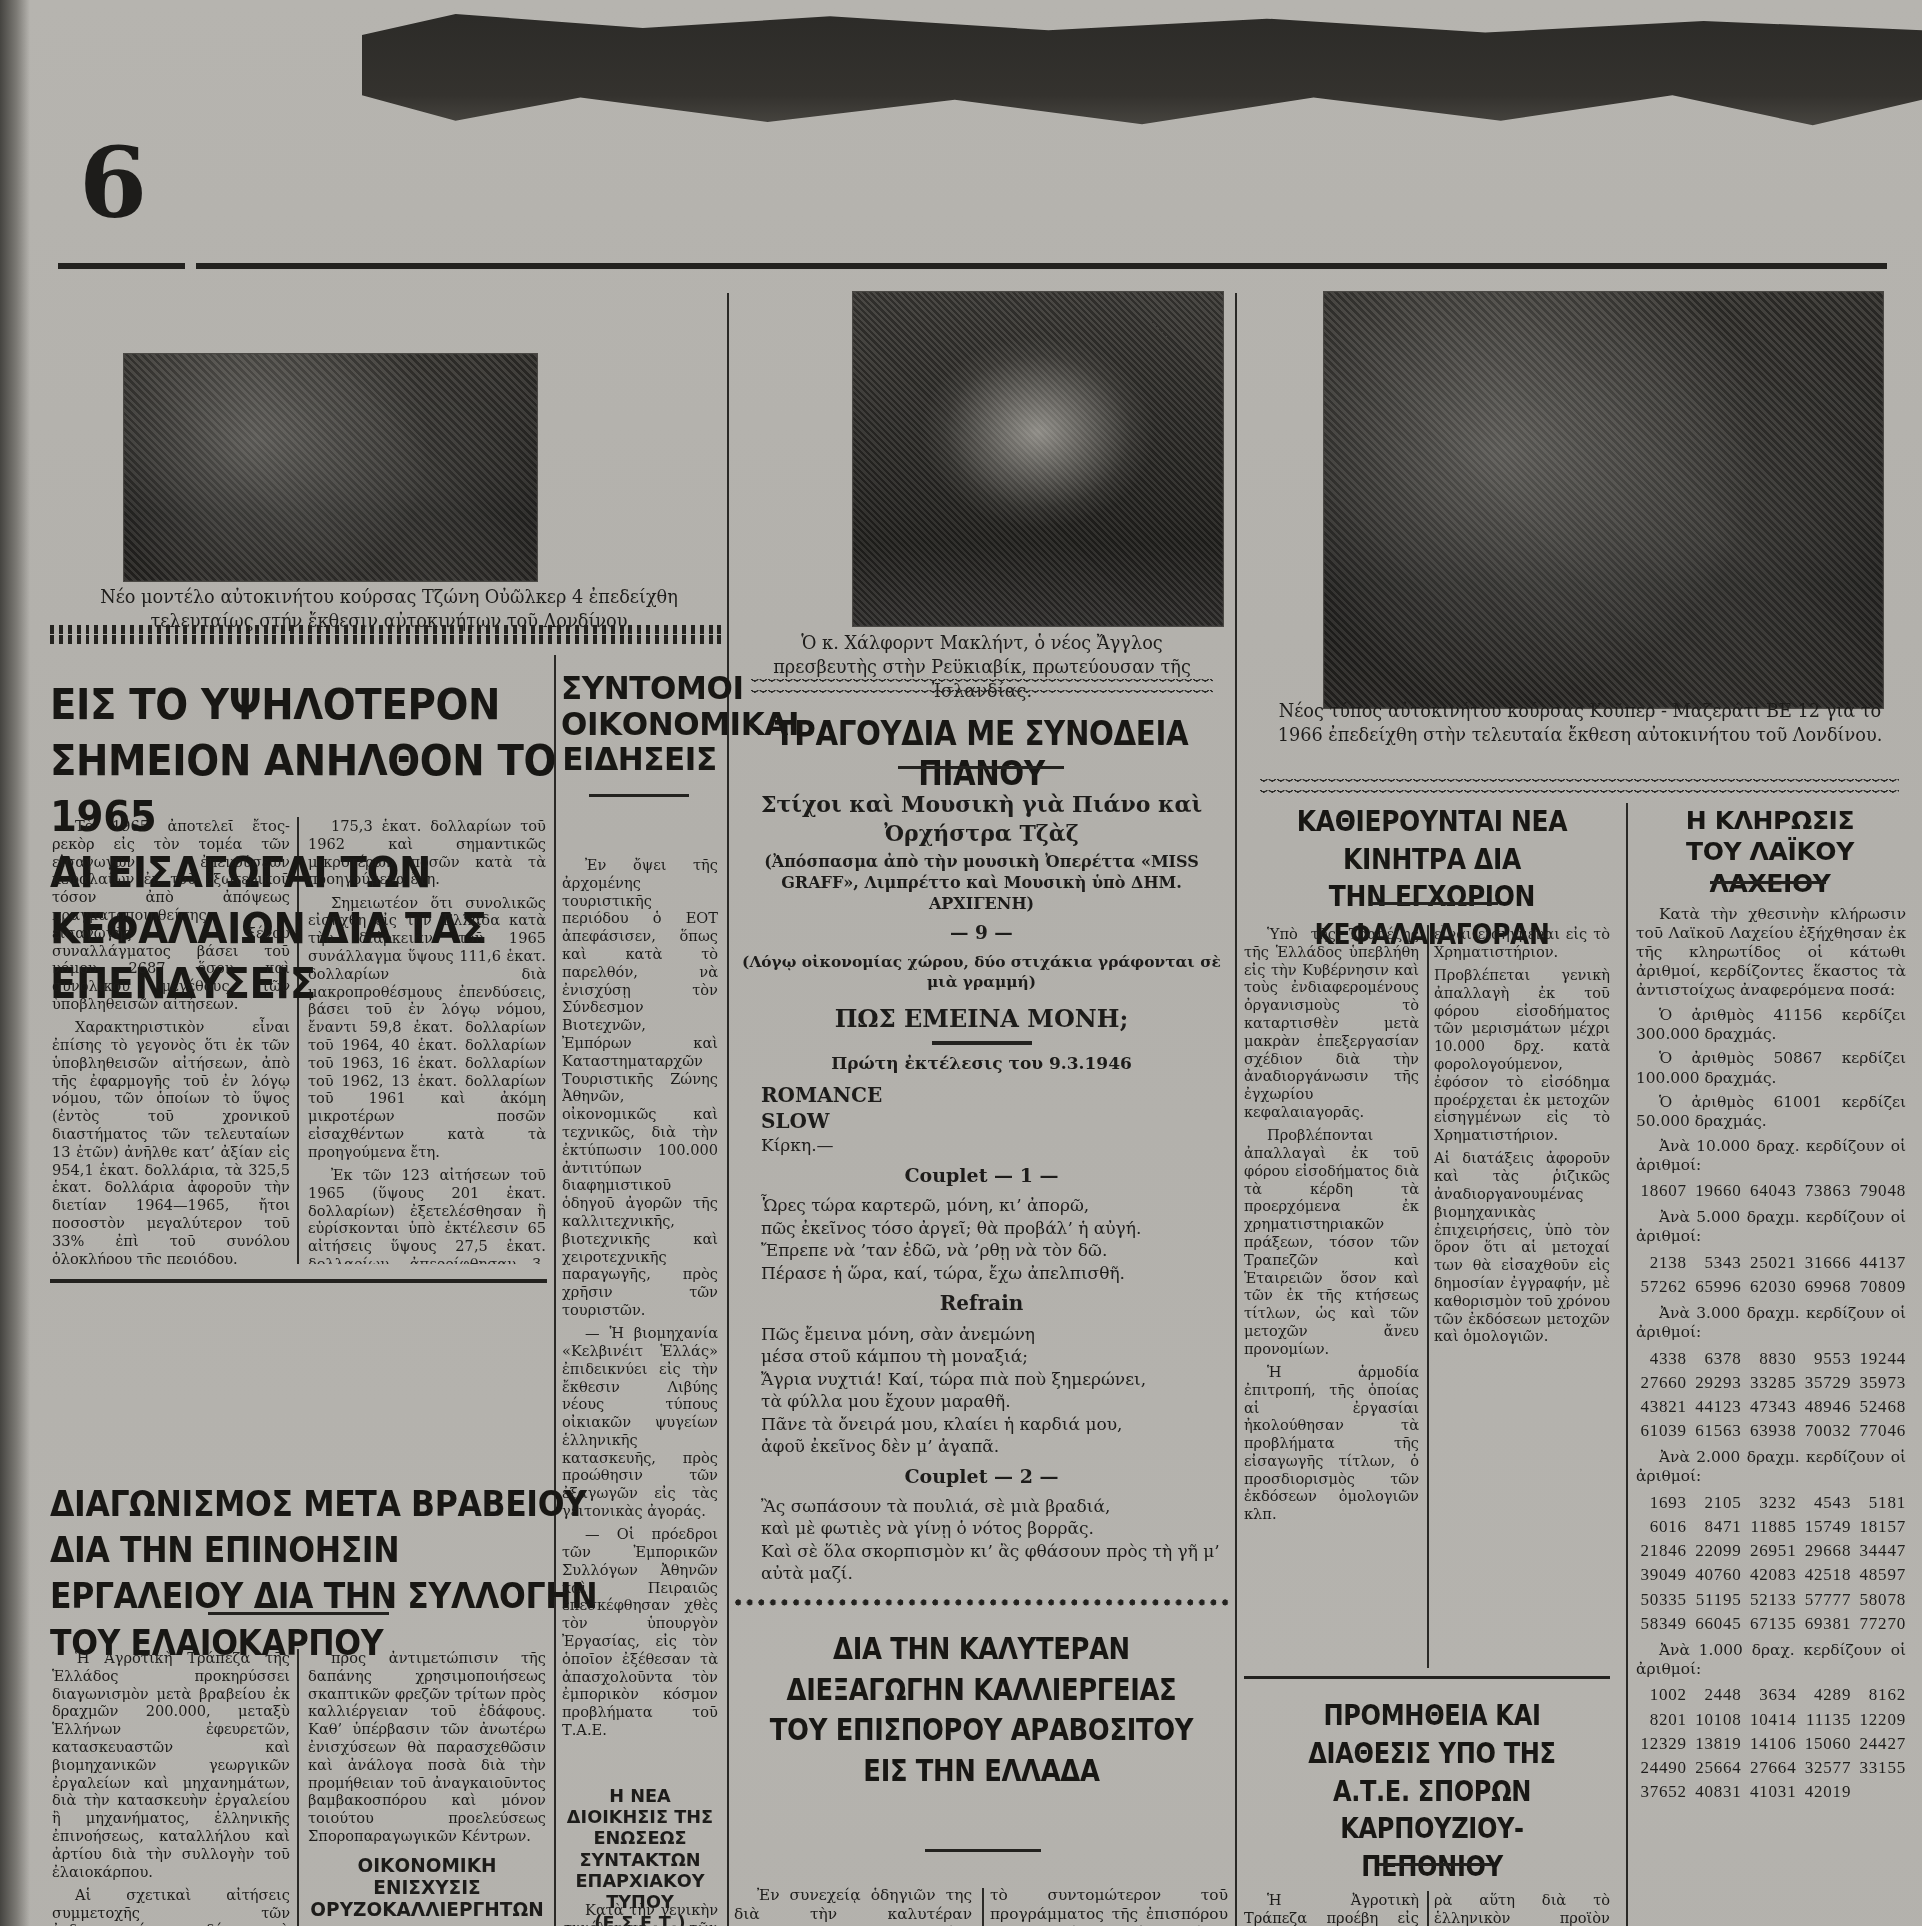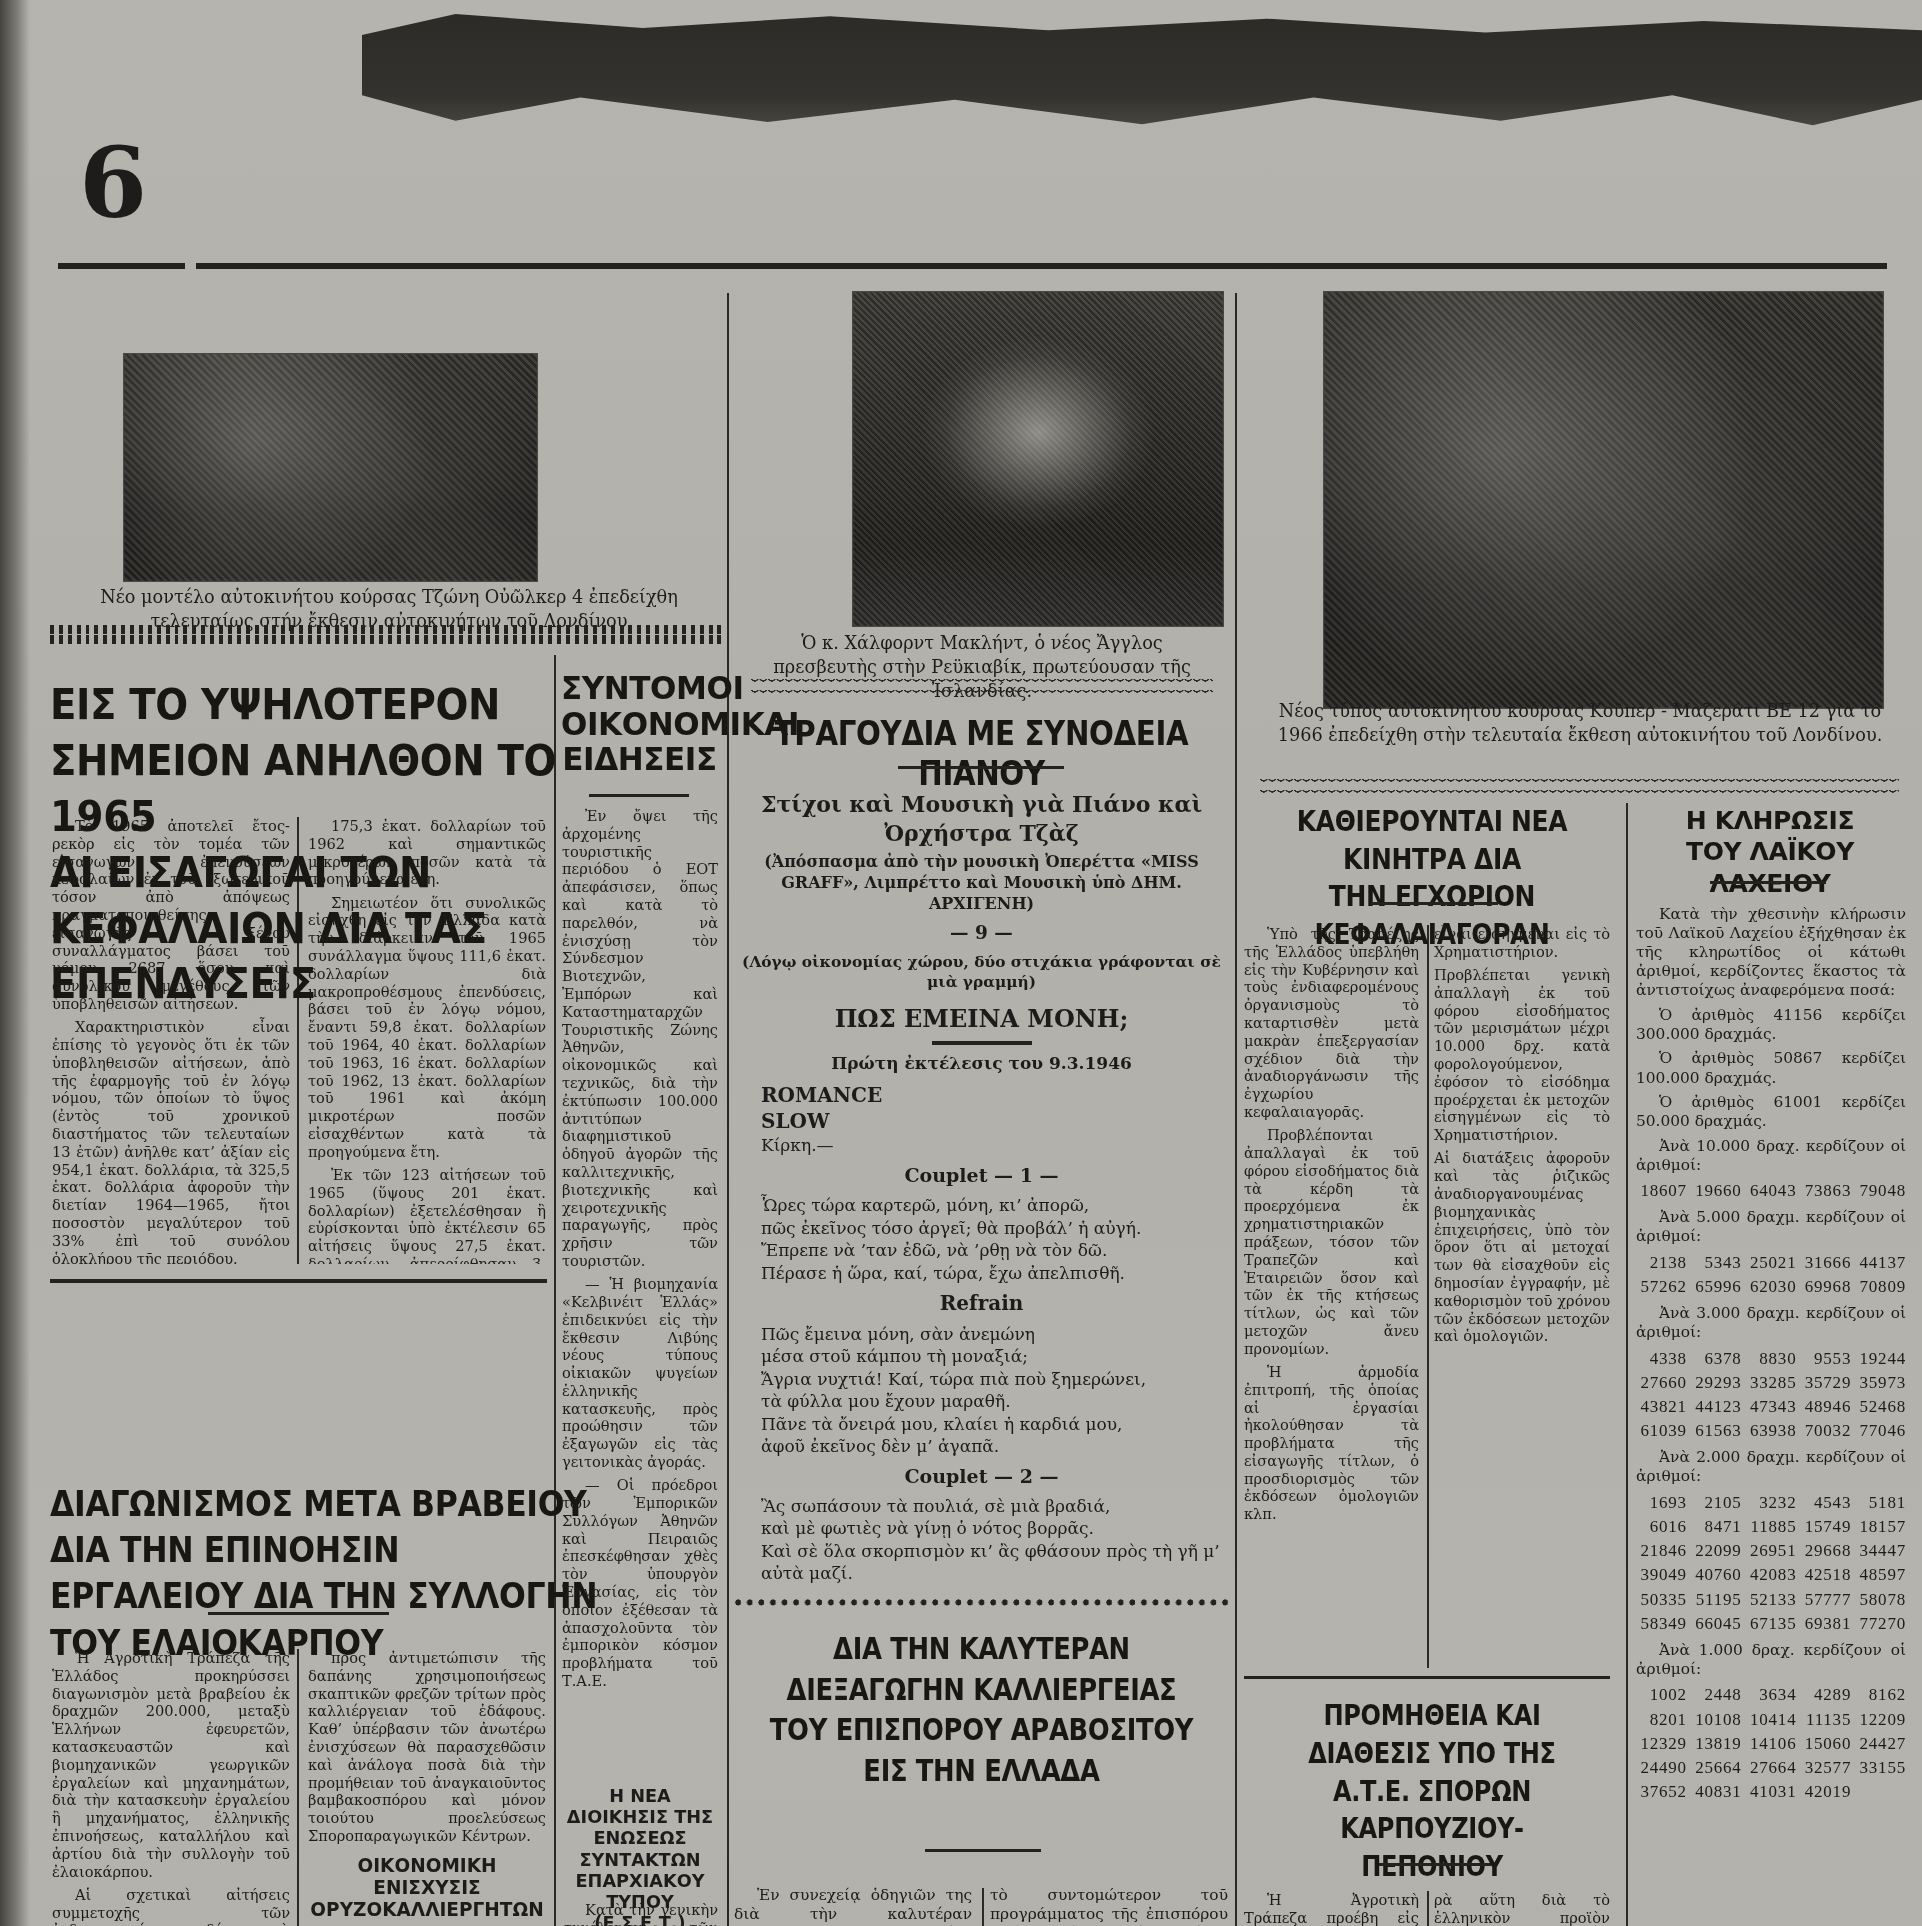--- a/index.html
+++ b/index.html
@@ -118,21 +118,21 @@
   <div class="abs ovh" style="left:308px;top:1649px;width:238px;height:514px;">
     <div class="col jt body38">
         <p>πρὸς ἀντιμετώπισιν τῆς δαπάνης χρησιμοποιήσεως σκαπτικῶν φρεζῶν τρίτων πρὸς καλλιέργειαν τοῦ ἐδάφους. Καθ’ ὑπέρβασιν τῶν ἀνωτέρω ἐνισχύσεων θὰ παρασχεθῶσιν καὶ ἀνάλογα ποσὰ διὰ τὴν προμήθειαν τοῦ ἀναγκαιοῦντος βαμβακοσπόρου καὶ μόνον τοιούτου προελεύσεως Σποροπαραγωγικῶν Κέντρων.</p>
       </div>
     <div class="subh">ΟΙΚΟΝΟΜΙΚΗ ΕΝΙΣΧΥΣΙΣ ΟΡΥΖΟΚΑΛΛΙΕΡΓΗΤΩΝ</div>
 
   </div>
 
   <div class="abs hl ct" style="left:561px;top:671px;width:157px;font-size:31px;line-height:1.15;">ΣΥΝΤΟΜΟΙ ΟΙΚΟΝΟΜΙΚΑΙ ΕΙΔΗΣΕΙΣ</div>
   <div class="abs hline" style="left:589px;top:794px;width:100px;height:2.7px;"></div>
-  <div class="abs col jt body38 ovh" style="left:562px;top:807px;width:156px;height:944px;">
+  <div class="abs col jt body38 ovh" style="left:562px;top:856px;width:156px;height:944px;">
       <p>Ἐν ὄψει τῆς ἀρχομένης τουριστικῆς περιόδου ὁ ΕΟΤ ἀπεφάσισεν, ὅπως καὶ κατὰ τὸ παρελθόν, νὰ ἐνισχύσῃ τὸν Σύνδεσμον Βιοτεχνῶν, Ἐμπόρων καὶ Καταστηματαρχῶν Τουριστικῆς Ζώνης Ἀθηνῶν, οἰκονομικῶς καὶ τεχνικῶς, διὰ τὴν ἐκτύπωσιν 100.000 ἀντιτύπων διαφημιστικοῦ ὁδηγοῦ ἀγορῶν τῆς καλλιτεχνικῆς, βιοτεχνικῆς καὶ χειροτεχνικῆς παραγωγῆς, πρὸς χρῆσιν τῶν τουριστῶν.</p>
       <p>— Ἡ βιομηχανία «Κελβινέιτ Ἑλλάς» ἐπιδεικνύει εἰς τὴν ἔκθεσιν Λιβύης νέους τύπους οἰκιακῶν ψυγείων ἑλληνικῆς κατασκευῆς, πρὸς προώθησιν τῶν ἐξαγωγῶν εἰς τὰς γειτονικὰς ἀγοράς.</p>
       <p>— Οἱ πρόεδροι τῶν Ἐμπορικῶν Συλλόγων Ἀθηνῶν καὶ Πειραιῶς ἐπεσκέφθησαν χθὲς τὸν ὑπουργὸν Ἐργασίας, εἰς τὸν ὁποῖον ἐξέθεσαν τὰ ἀπασχολοῦντα τὸν ἐμπορικὸν κόσμον προβλήματα τοῦ Τ.Α.Ε.</p>
     </div>
 
   <div class="abs subh" style="left:562px;top:1776px;width:156px;font-size:17.7px;">Η ΝΕΑ ΔΙΟΙΚΗΣΙΣ ΤΗΣ ΕΝΩΣΕΩΣ ΣΥΝΤΑΚΤΩΝ ΕΠΑΡΧΙΑΚΟΥ ΤΥΠΟΥ (Ε.Σ.Ε.Τ.)</div>
   <div class="abs col jt body38 ovh" style="left:562px;top:1901px;width:156px;height:270px;">
       <p>Κατὰ τὴν γενικὴν συνέλευσιν τῶν μελῶν τῆς Ἑνώσεως Συντακτῶν Ἐπαρχιακοῦ Τύπου (Ε.Σ.Ε.Τ.) ἐξελέγη τὸ νέον διοικητικὸν συμβούλιον, τὸ ὁποῖον συνελθὸν κατηρτίσθη εἰς σῶμα.</p>
     </div>
 

